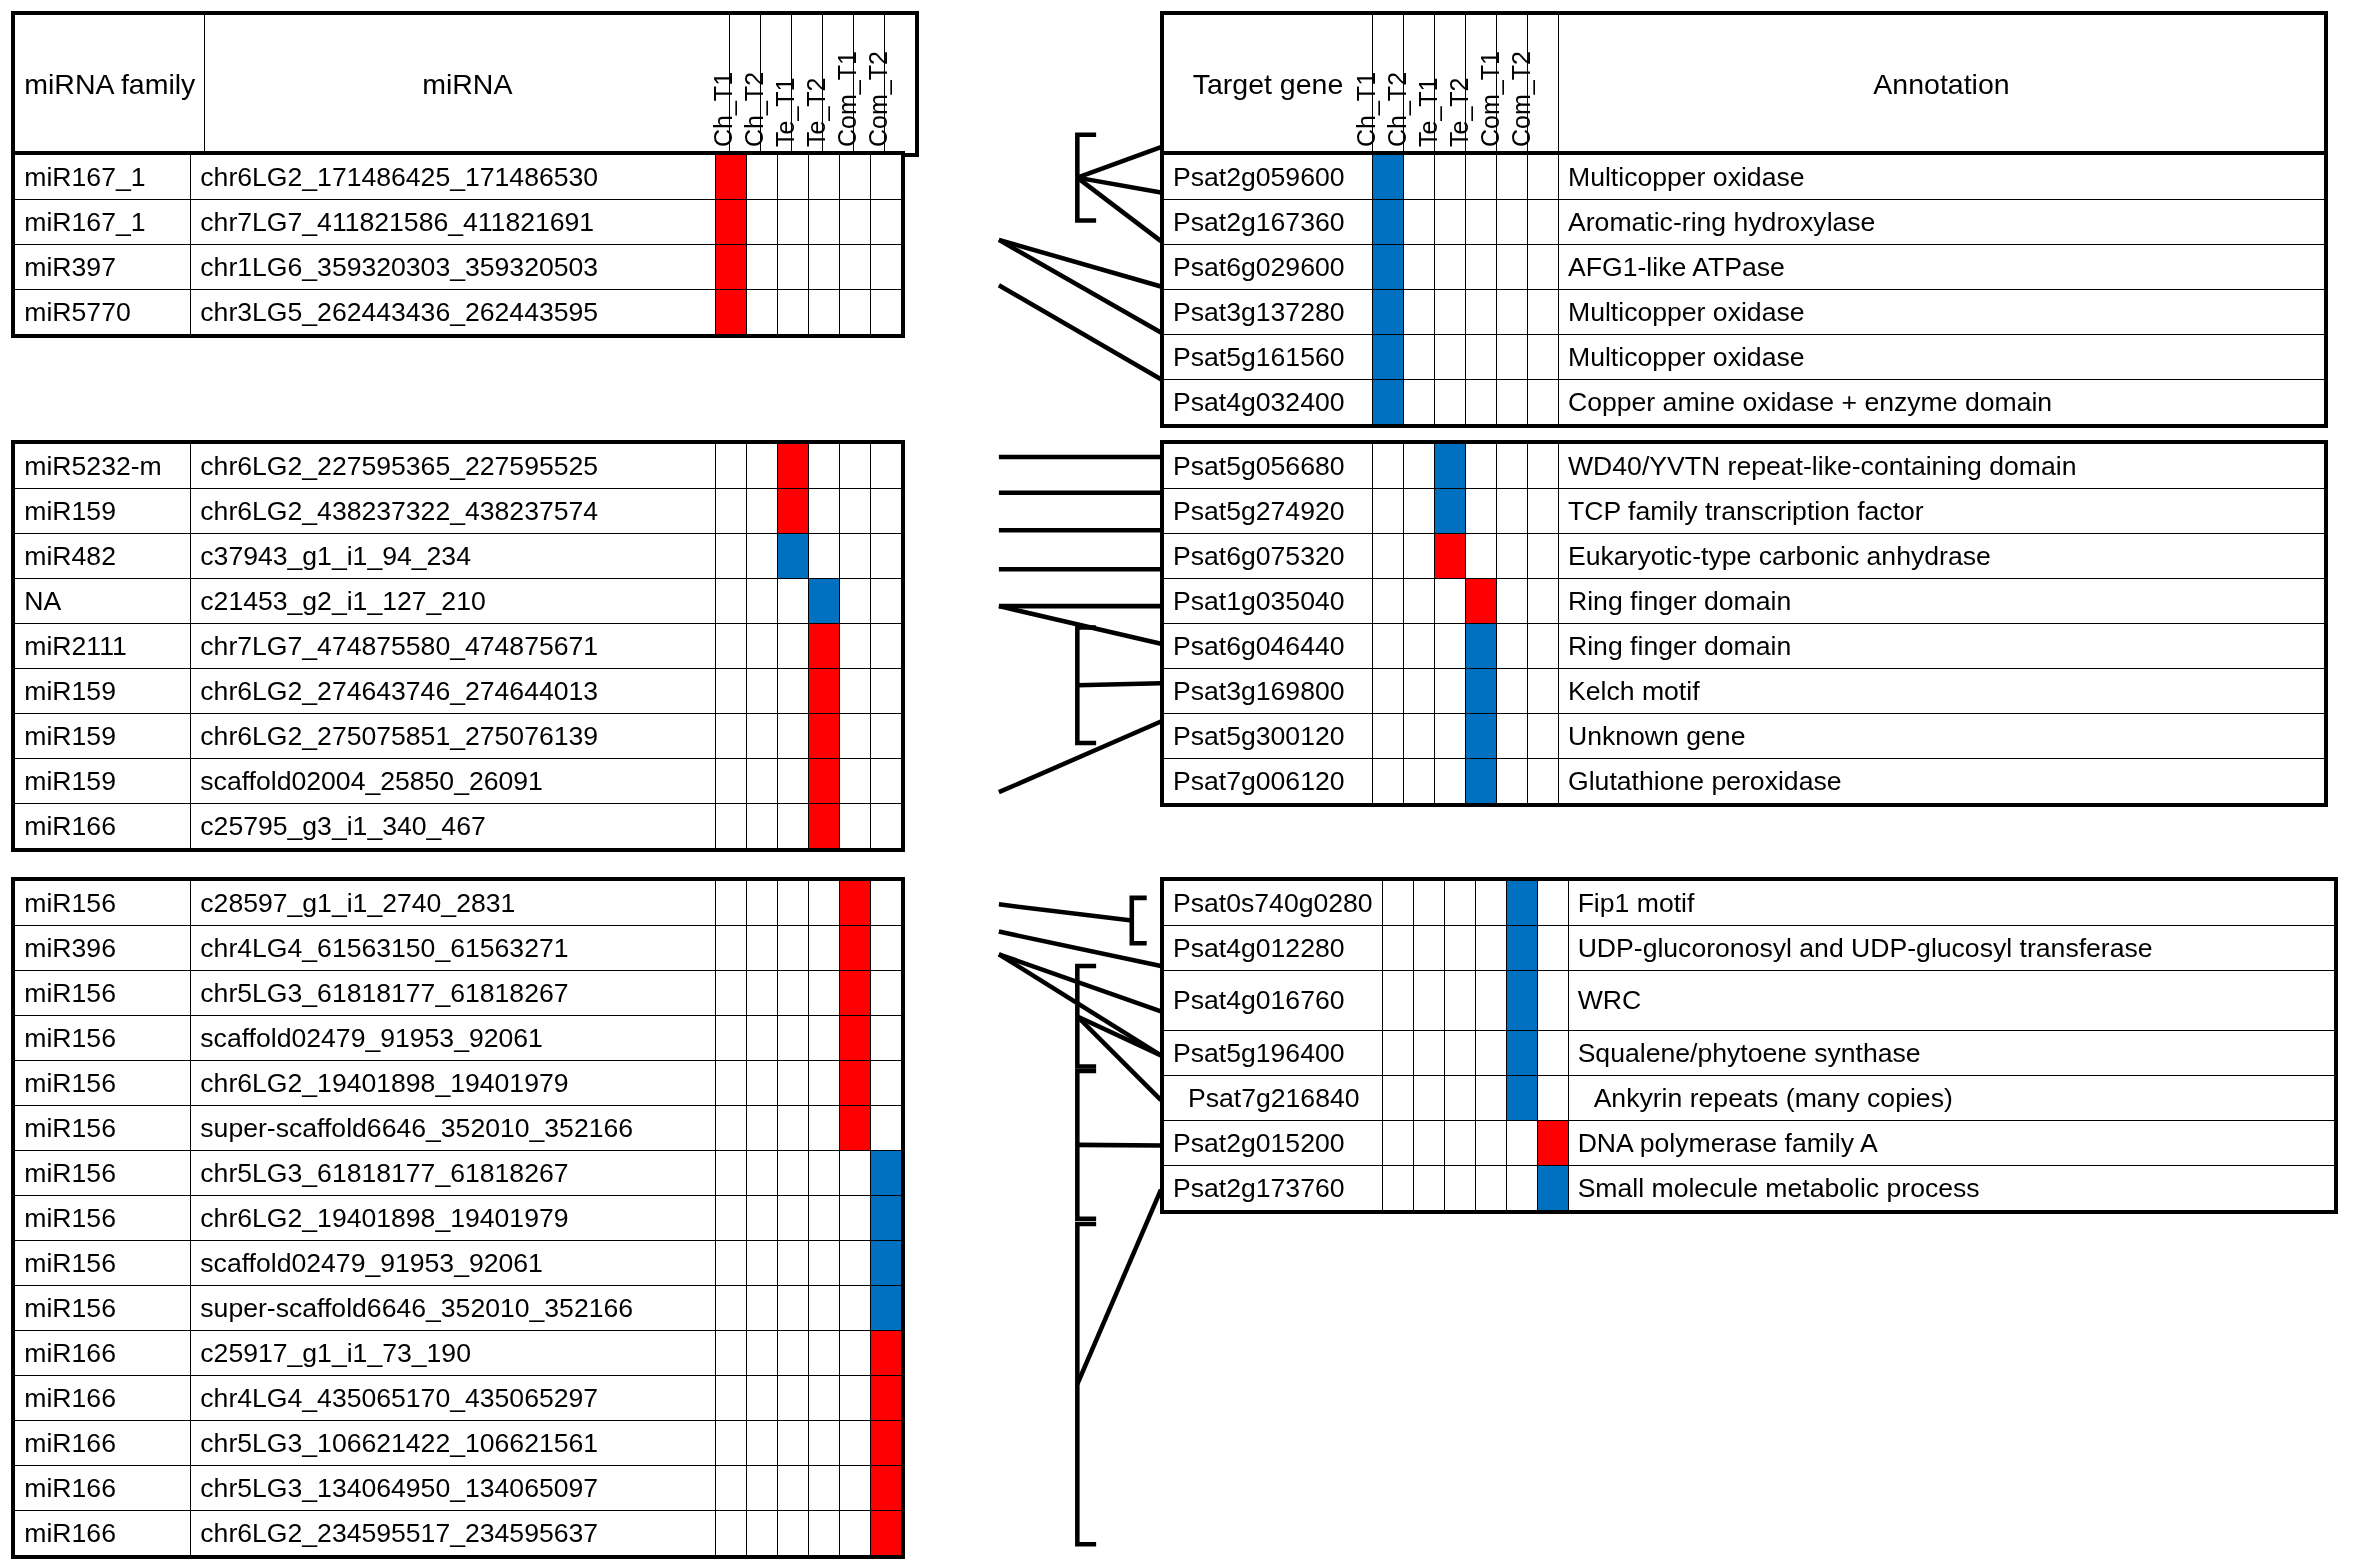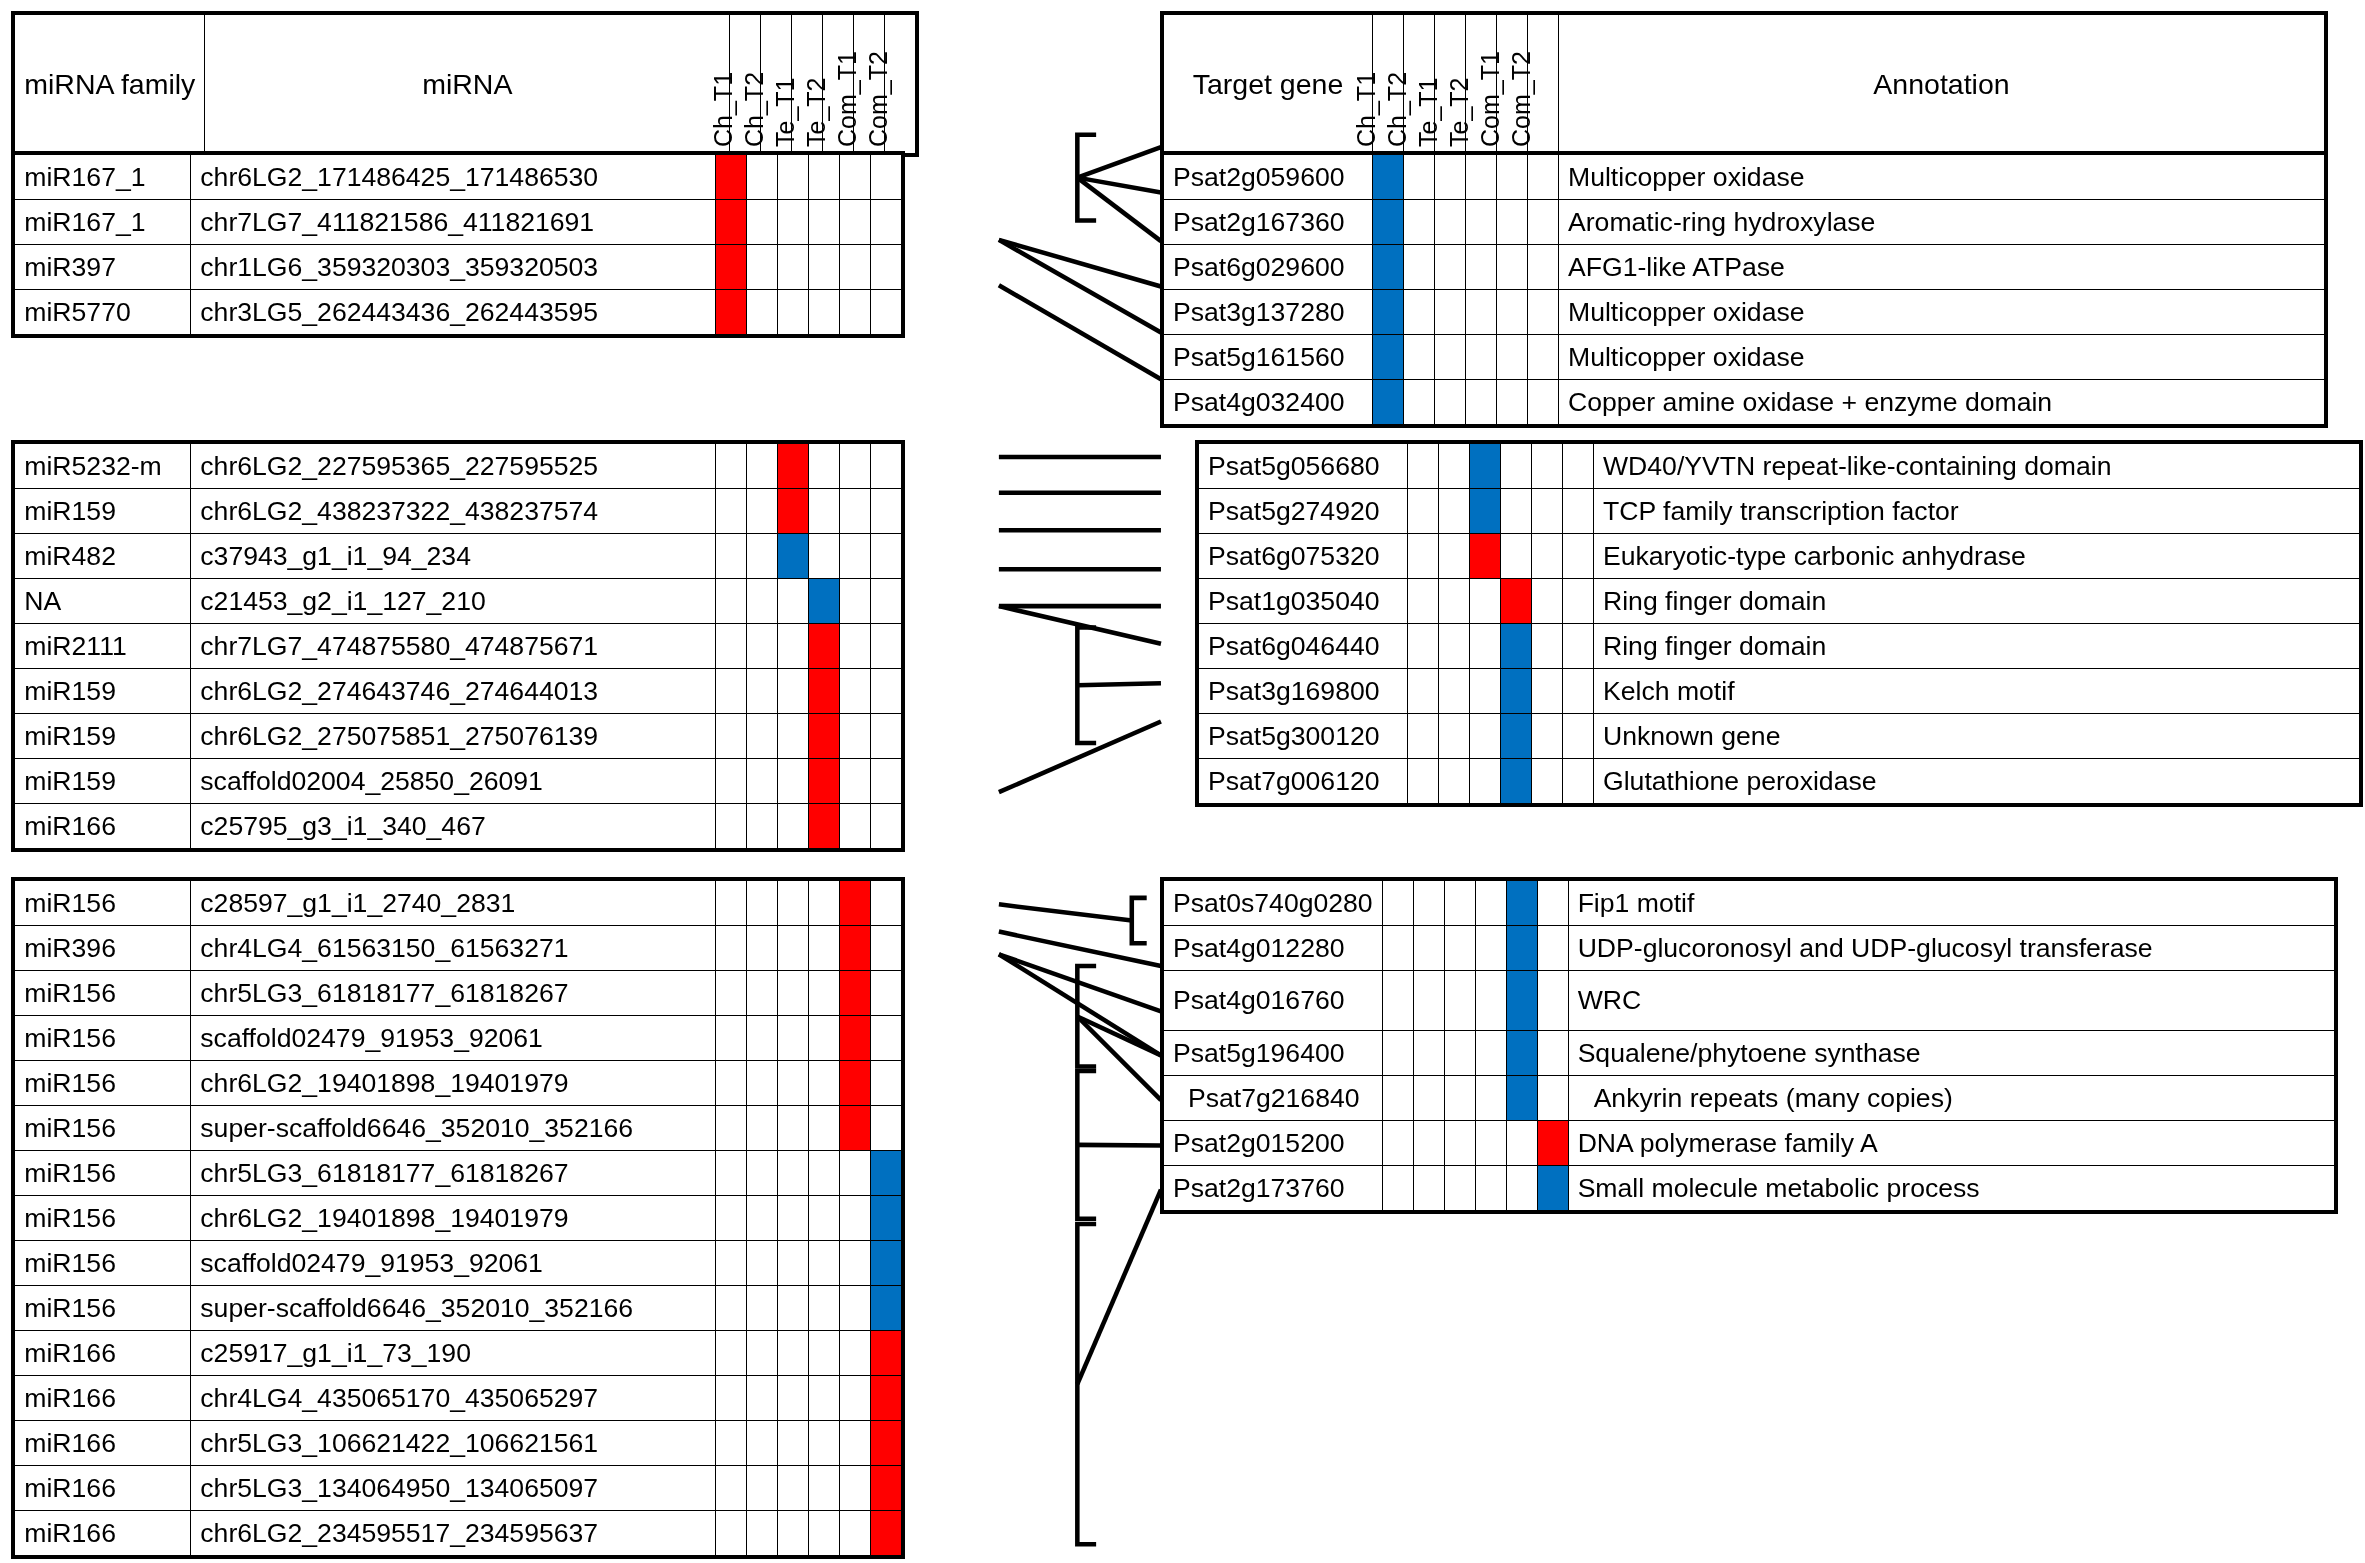--- a/index.html
+++ b/index.html
@@ -63,21 +63,21 @@
   .frame{outline:3.2px solid #000;outline-offset:0;}
 
   
   #lt-head{left:14.3px;top:14.3px;}
   #lt-b1{left:14.3px;top:154px;}
   #lt-b2{left:14.3px;top:443px;}
   #lt-b3{left:14.3px;top:880px;}
 
   #rt-head{left:1163px;top:14.3px;}
   #rt-b1{left:1163px;top:154px;}
-  #rt-b2{left:1198px;top:443px;}
+  #rt-b2{left:1163px;top:443px;}
   #rt-b3{left:1163px;top:880px;}
 
   #links{position:absolute;left:0;top:0;width:2366px;height:1563px;pointer-events:none;}
   #links line,#links polyline,#links path{stroke:#000;fill:none;}
 </style>
 </head>
 <body>
 
 <div id="stage">
 

